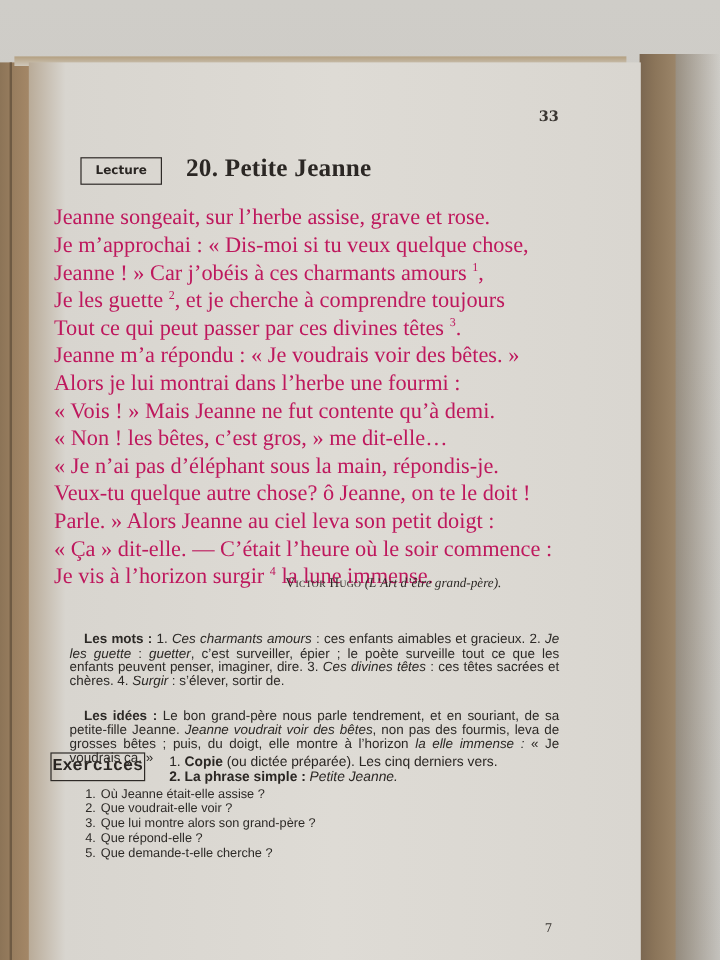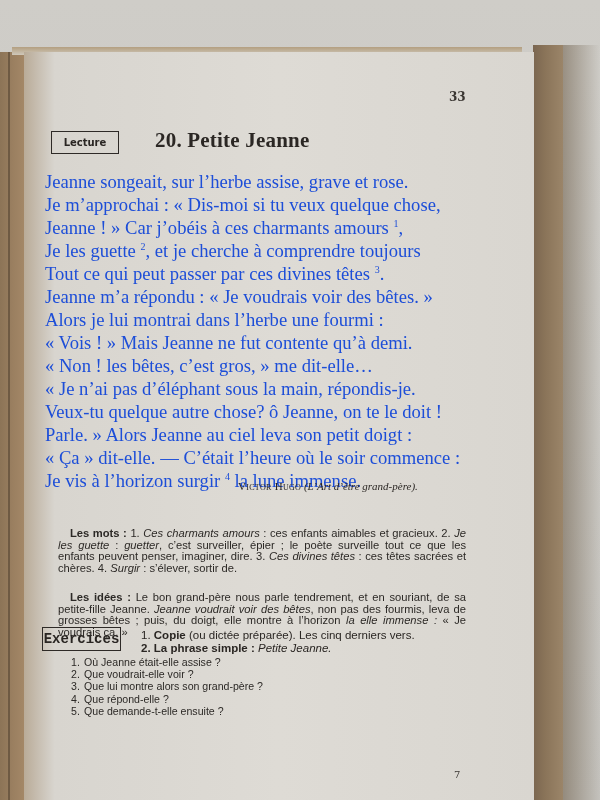--- a/index.html
+++ b/index.html
@@ -35,32 +35,32 @@
   .page-top-edge {
     position:absolute; left:12px; top:47px; width:510px; height:8px;
     background:linear-gradient(180deg,#b39f80,#cfc8bb);
   }
   .content { position:absolute; left:0; top:0; width:600px; height:703px; color:#262321; }
   .page-number {
     position:absolute; left:449px; top:90px; font-size:12px; font-weight:bold;
     font-family:"DejaVu Serif", serif; color:#3a3632;
   }
   .lecture-box {
-    position:absolute; left:51px; top:131px; width:68px; height:23px;
+    position:absolute; left:67px; top:131px; width:68px; height:23px;
     border:1.5px solid #2e2a27; box-sizing:border-box;
     font-family:"DejaVu Sans", sans-serif; font-size:10px; font-weight:bold;
     display:flex; align-items:center; justify-content:center; color:#2a2623;
   }
   .title {
     position:absolute; left:155px; top:128px; font-family:Liberation Serif, serif;
     font-weight:bold; font-size:21px; color:#2b2724; letter-spacing:0.2px;
   }
   .poem {
     position:absolute; left:45px; top:170px; width:470px;
-    font-family:"Liberation Serif", serif; font-size:18.6px; line-height:23px; color:#1d4ed8;
+    font-family:"Liberation Serif", serif; font-size:18.6px; line-height:23px; color:#be185d;
   }
   .poem .line { white-space:nowrap; }
   .poem sup { font-size:10px; line-height:0; }
   .attribution {
     position:absolute; left:238px; top:480px; font-family:"Liberation Serif", serif;
     font-size:11px; color:#2a2623;text-align:right;
   }
   .attribution .author { font-variant:small-caps; letter-spacing:0.3px; }
   .attribution .work { font-style:italic; }
   .notes {
@@ -156,17 +156,17 @@
   <div class="exercise-main">
     <div><span>1.</span> <span class="b">Copie</span><span> (ou dictée préparée). Les cinq derniers vers.</span></div>
     <div><span class="b">2.</span> <span class="b">La phrase simple :</span> <i>Petite Jeanne.</i></div>
   </div>
 
   <div class="questions">
     <div class="q"><span class="num">1.</span><span>Où Jeanne était-elle assise ?</span></div>
     <div class="q"><span class="num">2.</span><span>Que voudrait-elle voir ?</span></div>
     <div class="q"><span class="num">3.</span><span>Que lui montre alors son grand-père ?</span></div>
     <div class="q"><span class="num">4.</span><span>Que répond-elle ?</span></div>
-    <div class="q"><span class="num">5.</span><span>Que demande-t-elle ensuite ?</span></div>
+    <div class="q"><span class="num">5.</span><span>Que demande-t-elle cherche ?</span></div>
   </div>
 
   <div class="footer-mark">7</div>
 </div>
 
 </body></html>

